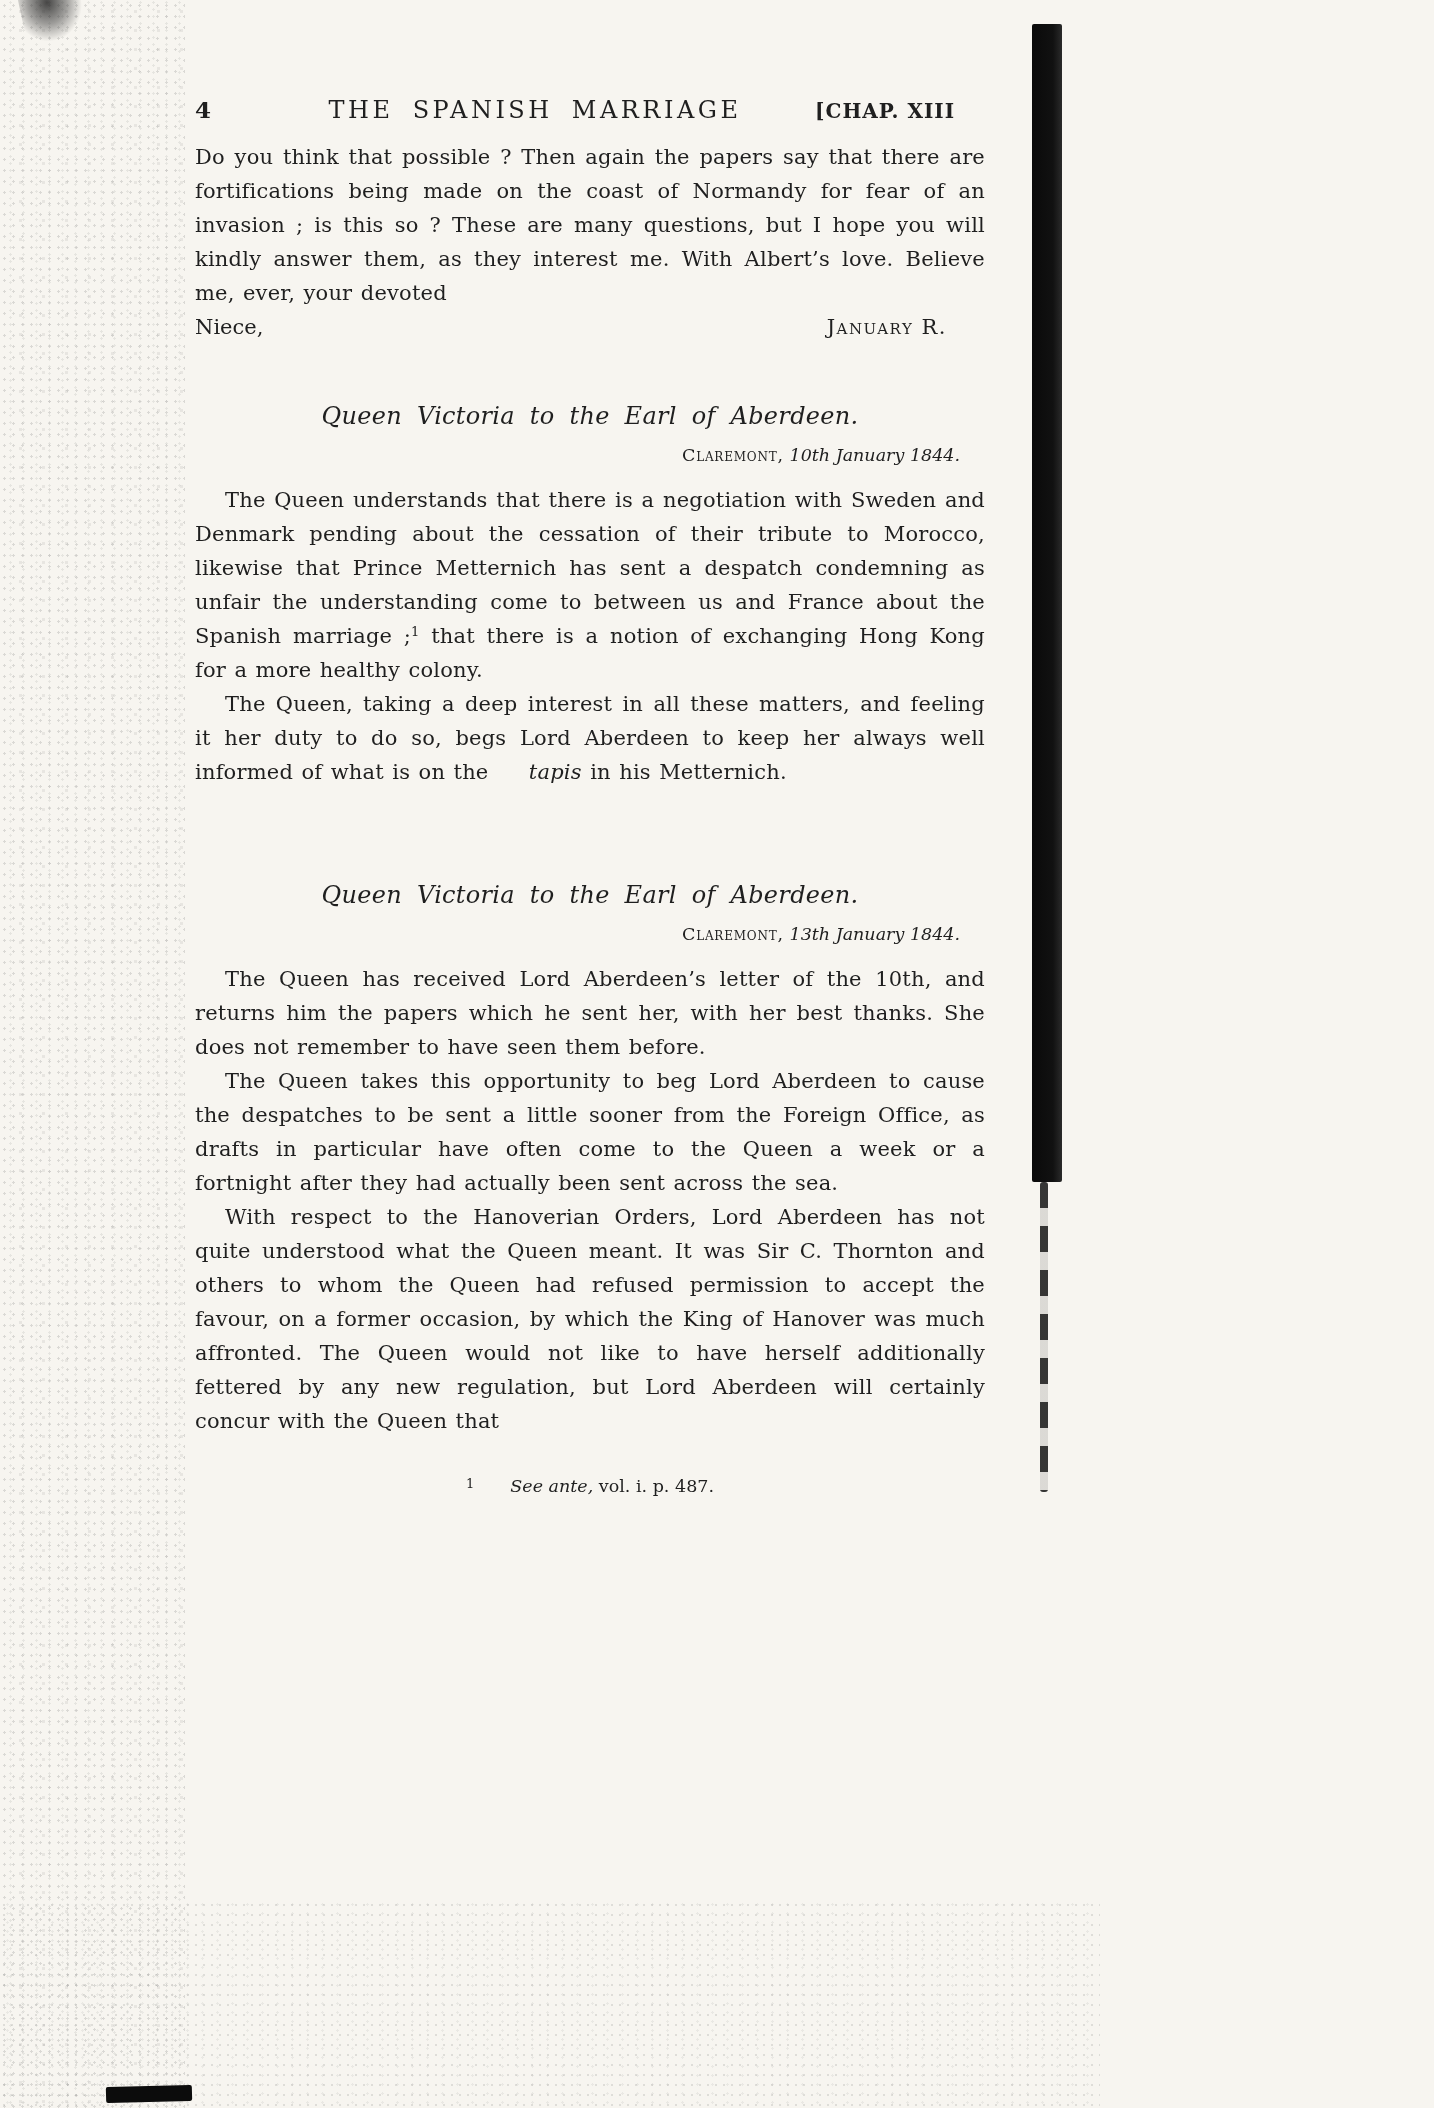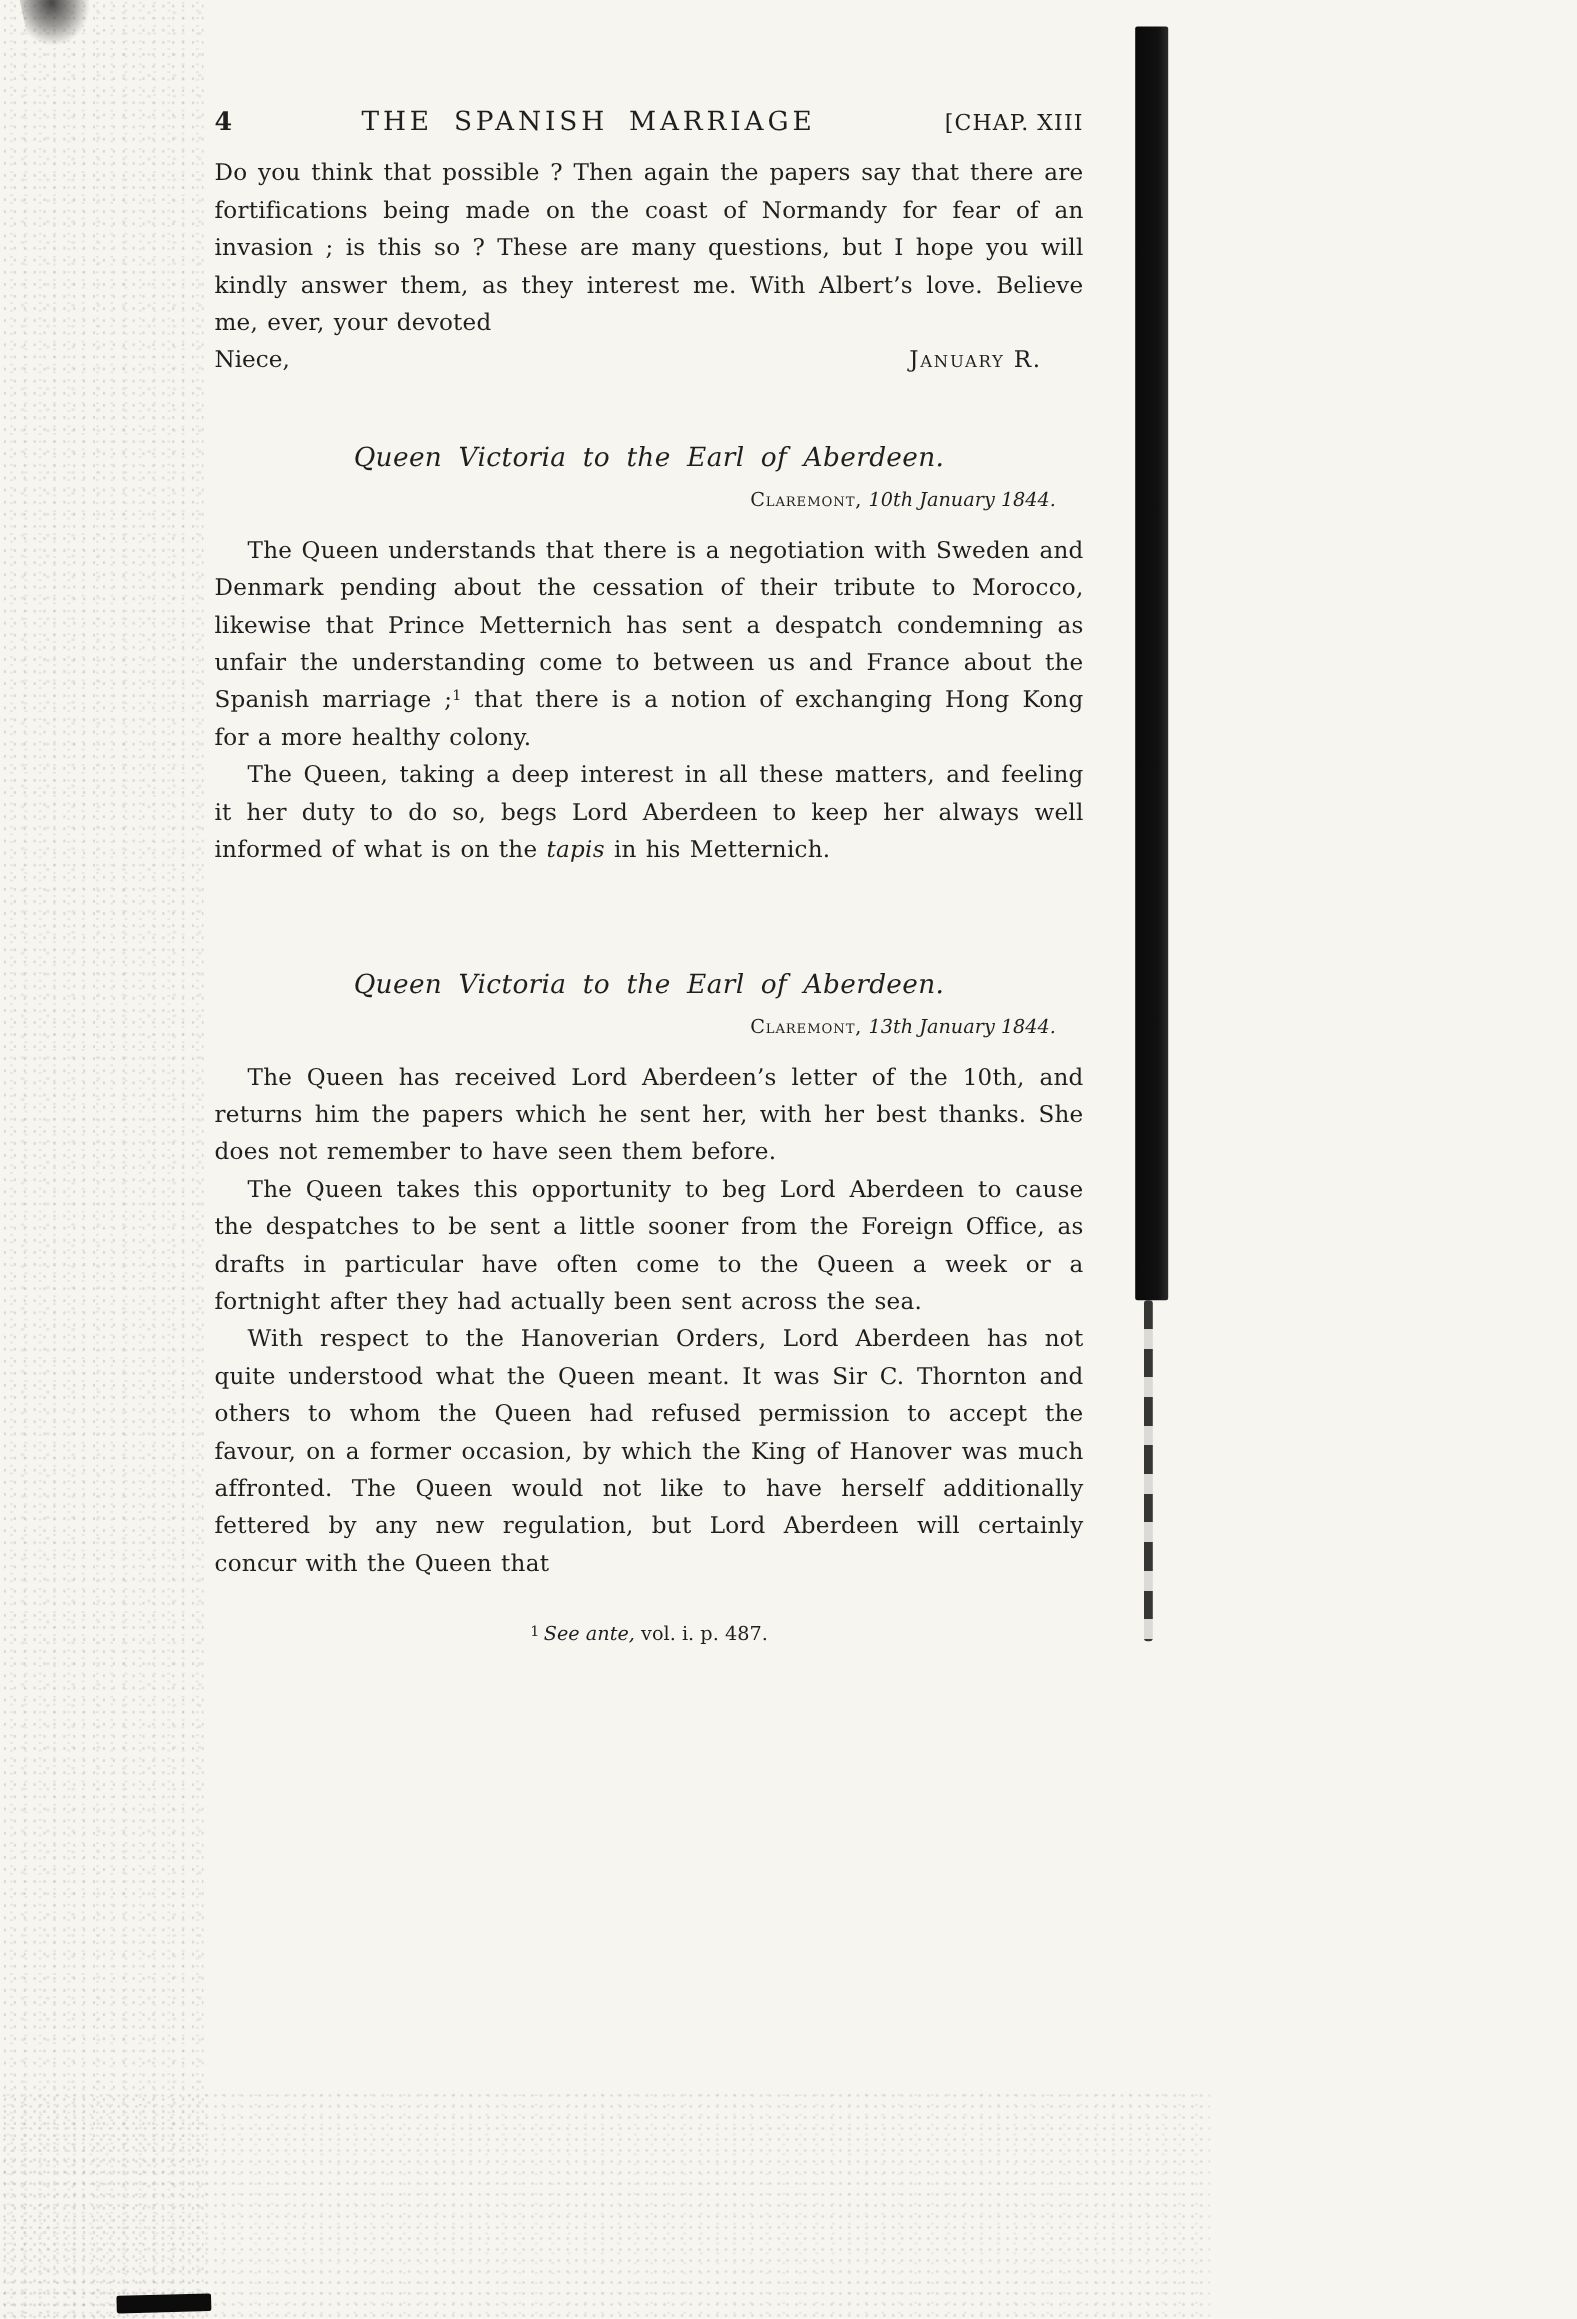--- a/index.html
+++ b/index.html
@@ -93,23 +93,24 @@
     font-size: 23px;
     font-weight: bold;
   }
   .head-title {
     text-align: center;
     font-size: 24px;
     letter-spacing: 3.5px;
     word-spacing: 8px;
   }
   .head-chapter {
-    text-align: right;
+    text-align: left;
     font-size: 20px;
     letter-spacing: 1px;
+    font-weight: bold;
   }
 
   p.body-text {
     font-size: 21px;
     line-height: 34px;
     text-align: justify;
     word-spacing: 1.5px;
     letter-spacing: 0.2px;
   }
   p.indent { text-indent: 30px; }
@@ -149,21 +150,21 @@
   .dateline .date { font-style: italic; }
 
   .first-para { margin-top: 16px; }
   .second-letter-heading { margin-top: 92px; }
 
   sup.note-ref {
     font-size: 13px;
     line-height: 0;
     vertical-align: 7px;
   }
-  .inline-italic { font-style: italic; }
+  .inline-italic { font-style: italic; margin-left: 32px; }
 
   .footnote {
     margin-top: 34px;
     text-align: center;
     font-size: 17.5px;
     line-height: 24px;
   }
   .footnote .marker {
     font-size: 13px;
     vertical-align: 4px;

